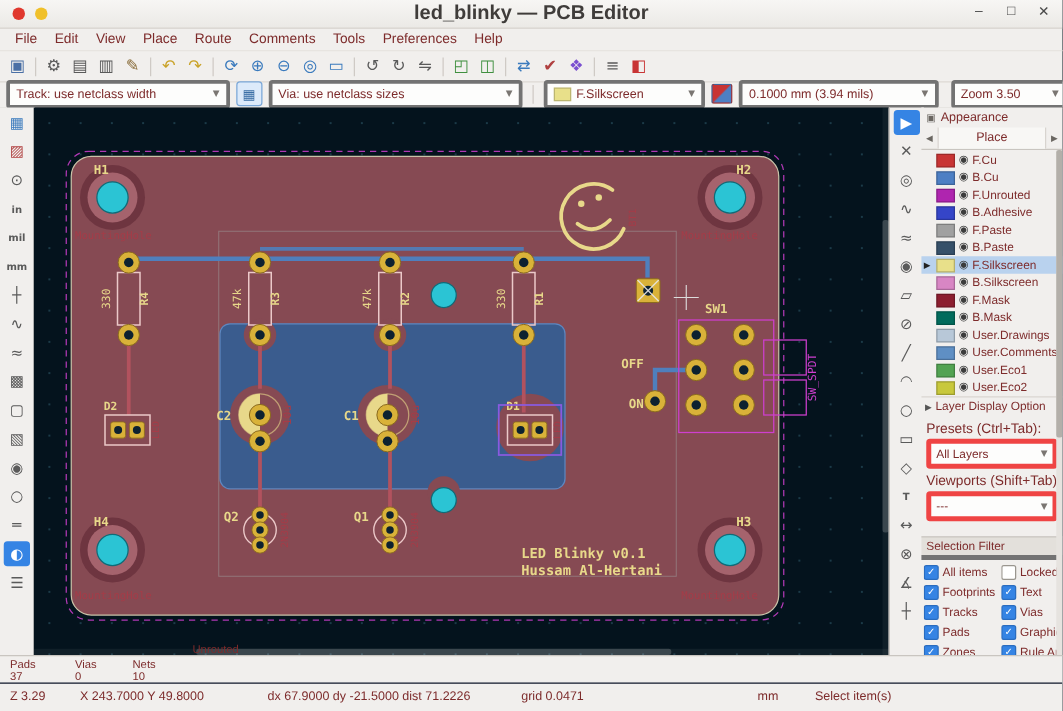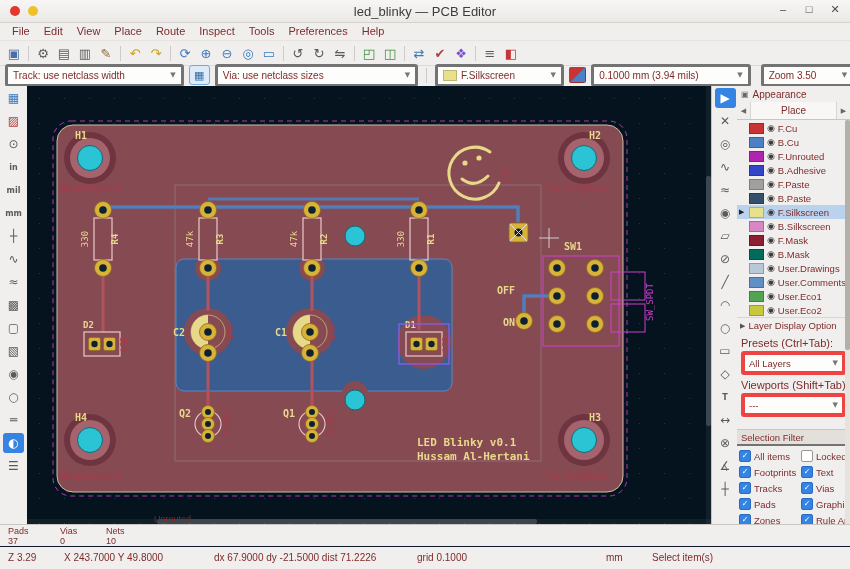--- a/index.html
+++ b/index.html
@@ -3,21 +3,21 @@
 <meta charset="utf-8">
 <style>
   html,body{margin:0;padding:0}
   body{width:850px;height:569px;position:relative;overflow:hidden;background:#f1efed;
        font-family:"Liberation Sans",sans-serif;color:#7d2b2b}
   
   .titlebar{position:absolute;left:0;top:0;width:850px;height:22px;background:linear-gradient(#f7f6f4,#ebe9e6);
             border-bottom:1px solid #d5d1cc;display:flex;align-items:center;justify-content:center}
   .win-dots{position:absolute;left:10px;top:6px;display:flex;gap:8px}
   .dot{width:10px;height:10px;border-radius:50%}
-  .title-text{font-size:13px;font-weight:normal;color:#3f3c3a}
+  .title-text{font-size:16px;font-weight:bold;color:#3f3c3a}
   .win-controls{position:absolute;right:8px;top:3px;display:flex;gap:12px;color:#4a4a4a;font-size:11px}
   .win-controls span{width:14px;text-align:center}
   .menubar{position:absolute;left:0;top:22px;width:850px;height:18px;display:flex;align-items:center;padding-left:6px;gap:2px}
   .menu-item{font-size:11px;padding:1px 6px;border-radius:2px}
   .toolbar{position:absolute;left:0;top:40px;width:850px;height:24px;border-top:1px solid #e7e4e0;
            border-bottom:1px solid #ddd9d4;display:flex;align-items:center;padding:0 4px;gap:1px}
   .tbtn{width:20px;height:20px;display:flex;align-items:center;justify-content:center;font-size:13px;
         font-family:"DejaVu Sans",sans-serif;border-radius:3px;flex:none}
   .tsep{width:1px;height:15px;background:#cfcac5;margin:0 3px;flex:none}
   .optionsbar{position:absolute;left:0;top:64px;width:850px;height:22px;border-bottom:1px solid #c9c5c0;
@@ -62,21 +62,21 @@
   .layer-row.selected .ptr{visibility:visible}
   .layer-swatch{width:13px;height:9px;border:1px solid #00000038;flex:none}
   .eye{font-size:9px;color:#3c3c3c;line-height:1;font-family:"DejaVu Sans",sans-serif}
   .layer-name{font-size:9.5px;white-space:nowrap;overflow:hidden}
   .collapse-row{height:15px;display:flex;align-items:center;gap:3px;padding-left:3px;border-top:1px solid #dad6d1;
                 font-size:9.5px;white-space:nowrap;overflow:hidden}
   .collapse-arrow{font-size:7px;color:#555;font-family:"DejaVu Sans",sans-serif}
   .panel-label{padding:4px 4px 1px;font-size:11px;white-space:nowrap;overflow:hidden}
   .panel-select{margin:1px 4px 0;height:16px;background:#fdfdfc;border:4px solid #ef4444;border-radius:3px;
                 display:flex;align-items:center;padding:0 4px;font-size:9.5px}
-  .section-header{margin-top:12px;height:14px;background:#e3e0db;border-top:1px solid #c9c5c0;border-bottom:2px solid #737373;
+  .section-header{margin-top:12px;height:14px;background:#e3e0db;border-top:1px solid #c9c5c0;border-bottom:4px solid #737373;
                   display:flex;align-items:center;padding-left:4px;font-size:9.5px}
   .filter-grid{display:grid;grid-template-columns:60px 1fr;gap:4px 2px;padding:4px 2px}
   .filter-item{display:flex;align-items:center;gap:3px;font-size:9.5px;white-space:nowrap;overflow:hidden}
   .checkbox{width:10px;height:10px;flex:none;border-radius:2px;border:1px solid #9a968f;background:#fff;color:#fff;
             font-size:8px;line-height:9px;text-align:center}
   .checkbox.checked{background:var(--accent,#3584e4);border-color:#2a6cbf}
   .panel-scroll{position:absolute;right:0;top:34px;width:5px;height:404px;background:#e6e3df}
   .panel-scroll .thumb{position:absolute;top:0;width:5px;height:230px;background:#b3afa9;border-radius:2px}
   
   .status-counts{position:absolute;left:0;top:524px;width:850px;height:22px;border-top:1px solid #c9c5c0;
@@ -100,21 +100,21 @@
     <span>✕</span>
   </div>
 </div>
 
 <div class="menubar">
     <div class="menu-item">File</div>
     <div class="menu-item">Edit</div>
     <div class="menu-item">View</div>
     <div class="menu-item">Place</div>
     <div class="menu-item">Route</div>
-    <div class="menu-item">Inspect</div>
+    <div class="menu-item">Comments</div>
     <div class="menu-item">Tools</div>
     <div class="menu-item">Preferences</div>
     <div class="menu-item">Help</div>
   </div>
 <div class="toolbar">
     <div class="tbtn" style="color: rgb(74, 111, 165);">▣</div>
     <div class="tsep"></div>
     <div class="tbtn" style="color: rgb(90, 90, 90);">⚙</div>
     <div class="tbtn" style="color: rgb(90, 90, 90);">▤</div>
     <div class="tbtn" style="color: rgb(90, 90, 90);">▥</div>
@@ -592,16 +592,16 @@
     </div>
     <div class="count-cell" style="width: 78px; gap: 25px;">
       <div>Unrouted</div>
       <div>0</div>
     </div>
   </div>
 <div class="statusbar">
   <span style="left:8px">Z 3.29</span>
   <span style="left:64px">X 243.7000 Y 49.8000</span>
   <span style="left:214px">dx 67.9000 dy -21.5000 dist 71.2226</span>
-  <span style="left:417px">grid 0.1000</span>
+  <span style="left:417px">grid 0.0471</span>
   <span style="left:606px">mm</span>
   <span style="left:652px">Select item(s)</span>
 </div>
 
 </body></html>

